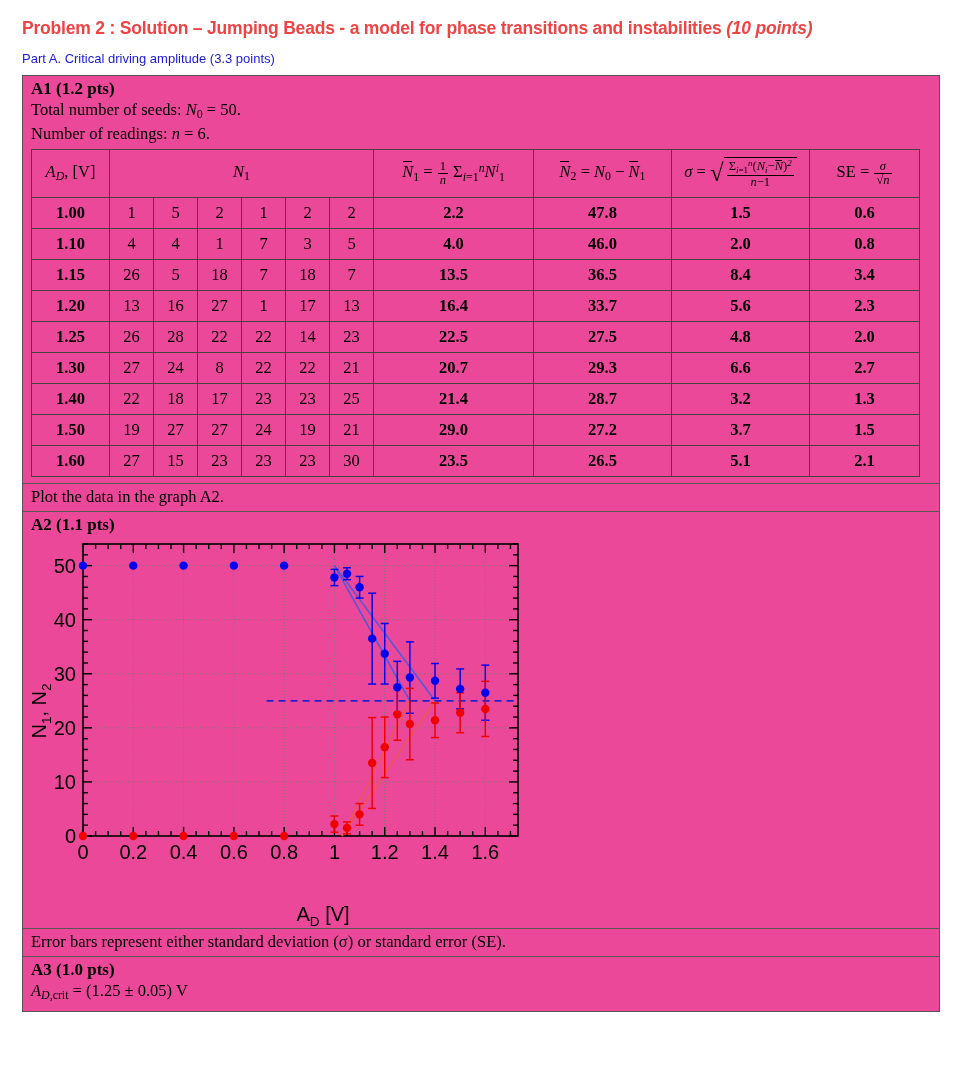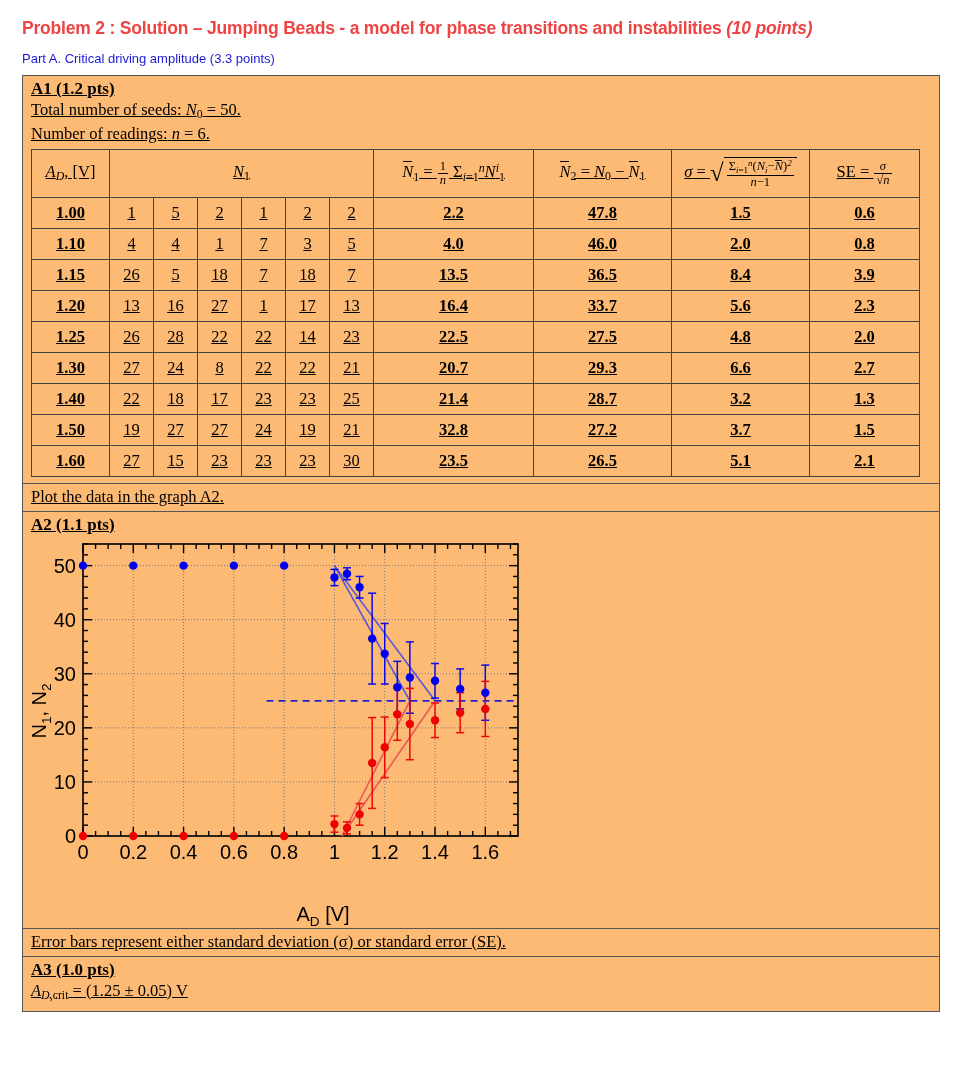--- a/index.html
+++ b/index.html
@@ -31,22 +31,21 @@
     font-family: "Liberation Sans", sans-serif;
     font-size: 13px;
     margin: 12px 0 9px 0;
   }
 
   
   .box {
     border: 1.4px solid #555;
     box-sizing: border-box;
     width: 918px;
-    background: #fdba74;
-    text-decoration: underline;
+    background: #ec4899;
   }
   .box + .box { border-top: none; }
   .sect-label {
     font-weight: bold;
     font-size: 17px;
     padding: 3px 0 1px 8px;
   }
   .box-line { padding: 0 0 2px 8px; font-size: 16.5px; }
   .note-line {
     padding: 3px 0 4px 8px;
@@ -211,21 +210,21 @@
             <td class="ad">1.15</td>
             <td>26</td>
             <td>5</td>
             <td>18</td>
             <td>7</td>
             <td>18</td>
             <td>7</td>
             <td class="agg">13.5</td>
             <td class="agg">36.5</td>
             <td class="agg">8.4</td>
-            <td class="agg">3.9</td>
+            <td class="agg">3.4</td>
           </tr>
           <tr>
             <td class="ad">1.20</td>
             <td>13</td>
             <td>16</td>
             <td>27</td>
             <td>1</td>
             <td>17</td>
             <td>13</td>
             <td class="agg">16.4</td>
@@ -273,21 +272,21 @@
             <td class="agg">1.3</td>
           </tr>
           <tr>
             <td class="ad">1.50</td>
             <td>19</td>
             <td>27</td>
             <td>27</td>
             <td>24</td>
             <td>19</td>
             <td>21</td>
-            <td class="agg">32.8</td>
+            <td class="agg">29.0</td>
             <td class="agg">27.2</td>
             <td class="agg">3.7</td>
             <td class="agg">1.5</td>
           </tr>
           <tr>
             <td class="ad">1.60</td>
             <td>27</td>
             <td>15</td>
             <td>23</td>
             <td>23</td>

